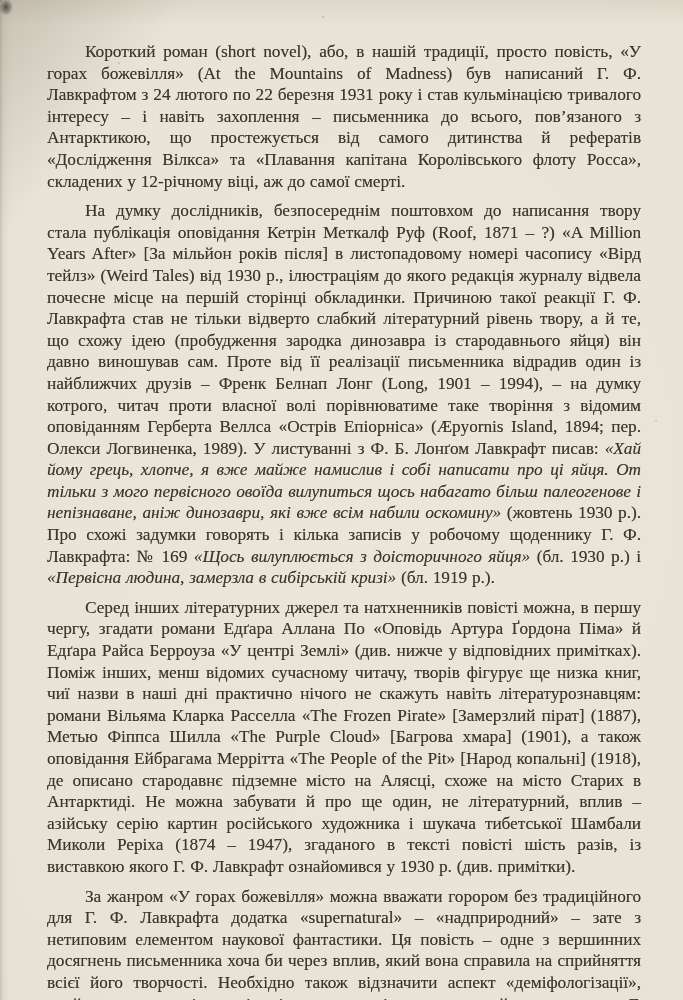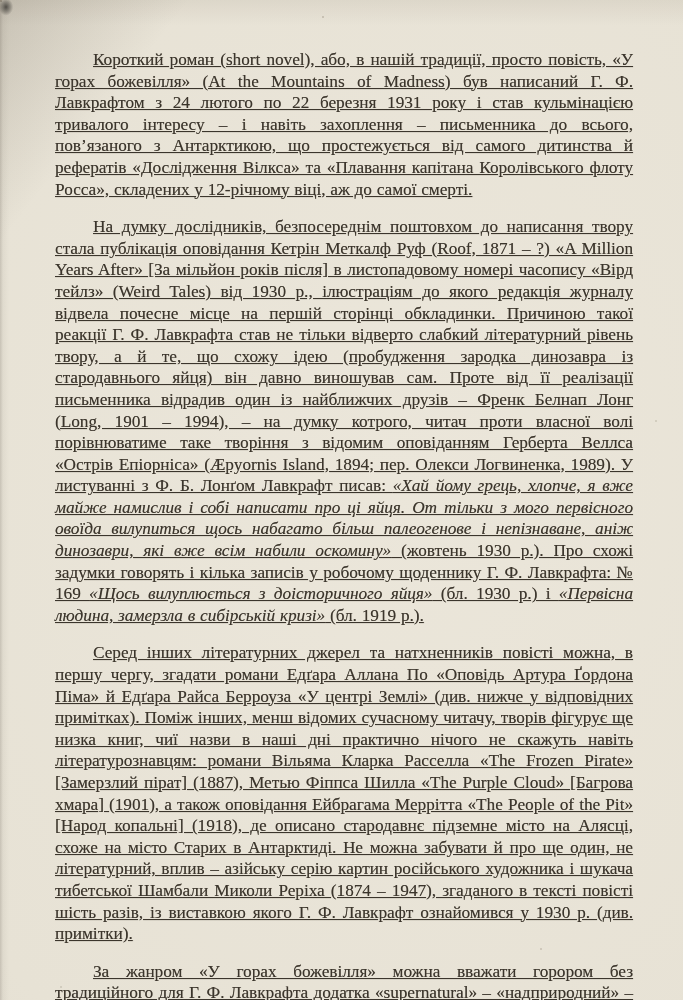--- a/index.html
+++ b/index.html
@@ -31,21 +31,21 @@
     position:absolute;
     left:39px;right:34px;top:33px;
     font-family:"Liberation Serif","DejaVu Serif",serif;
     font-size:17.2px;
     line-height:21.6px;
     color:#3b352c;
     text-align:justify;
     text-shadow:0.2px 0.2px 0.5px rgba(59,51,40,0.5);
     word-spacing:0.5px;
   }
-  .text-block p{margin:16px;text-indent:38px;text-decoration:underline;}
+  .text-block p{margin:8px;text-indent:38px;}
   .italic{font-style:italic;}
 </style>
 </head>
 <body>
 
 <div class="stage">
   <div class="corner-smudge"></div>
   <div class="specks"></div>
   <div class="text-block">
       <p><span>Короткий роман (short novel), або, в нашій традиції, просто повість, «У горах божевілля» (At the Mountains of Madness) був написаний Г. Ф. Лавкрафтом з 24 лютого по 22 березня 1931 року і став кульмінацією тривалого інтересу – і навіть захоплення – письменника до всього, пов’язаного з Антарктикою, що простежується від самого дитинства й рефератів «Дослідження Вілкса» та «Плавання капітана Королівського флоту Росса», складених у 12-річному віці, аж до самої смерті.</span></p>

